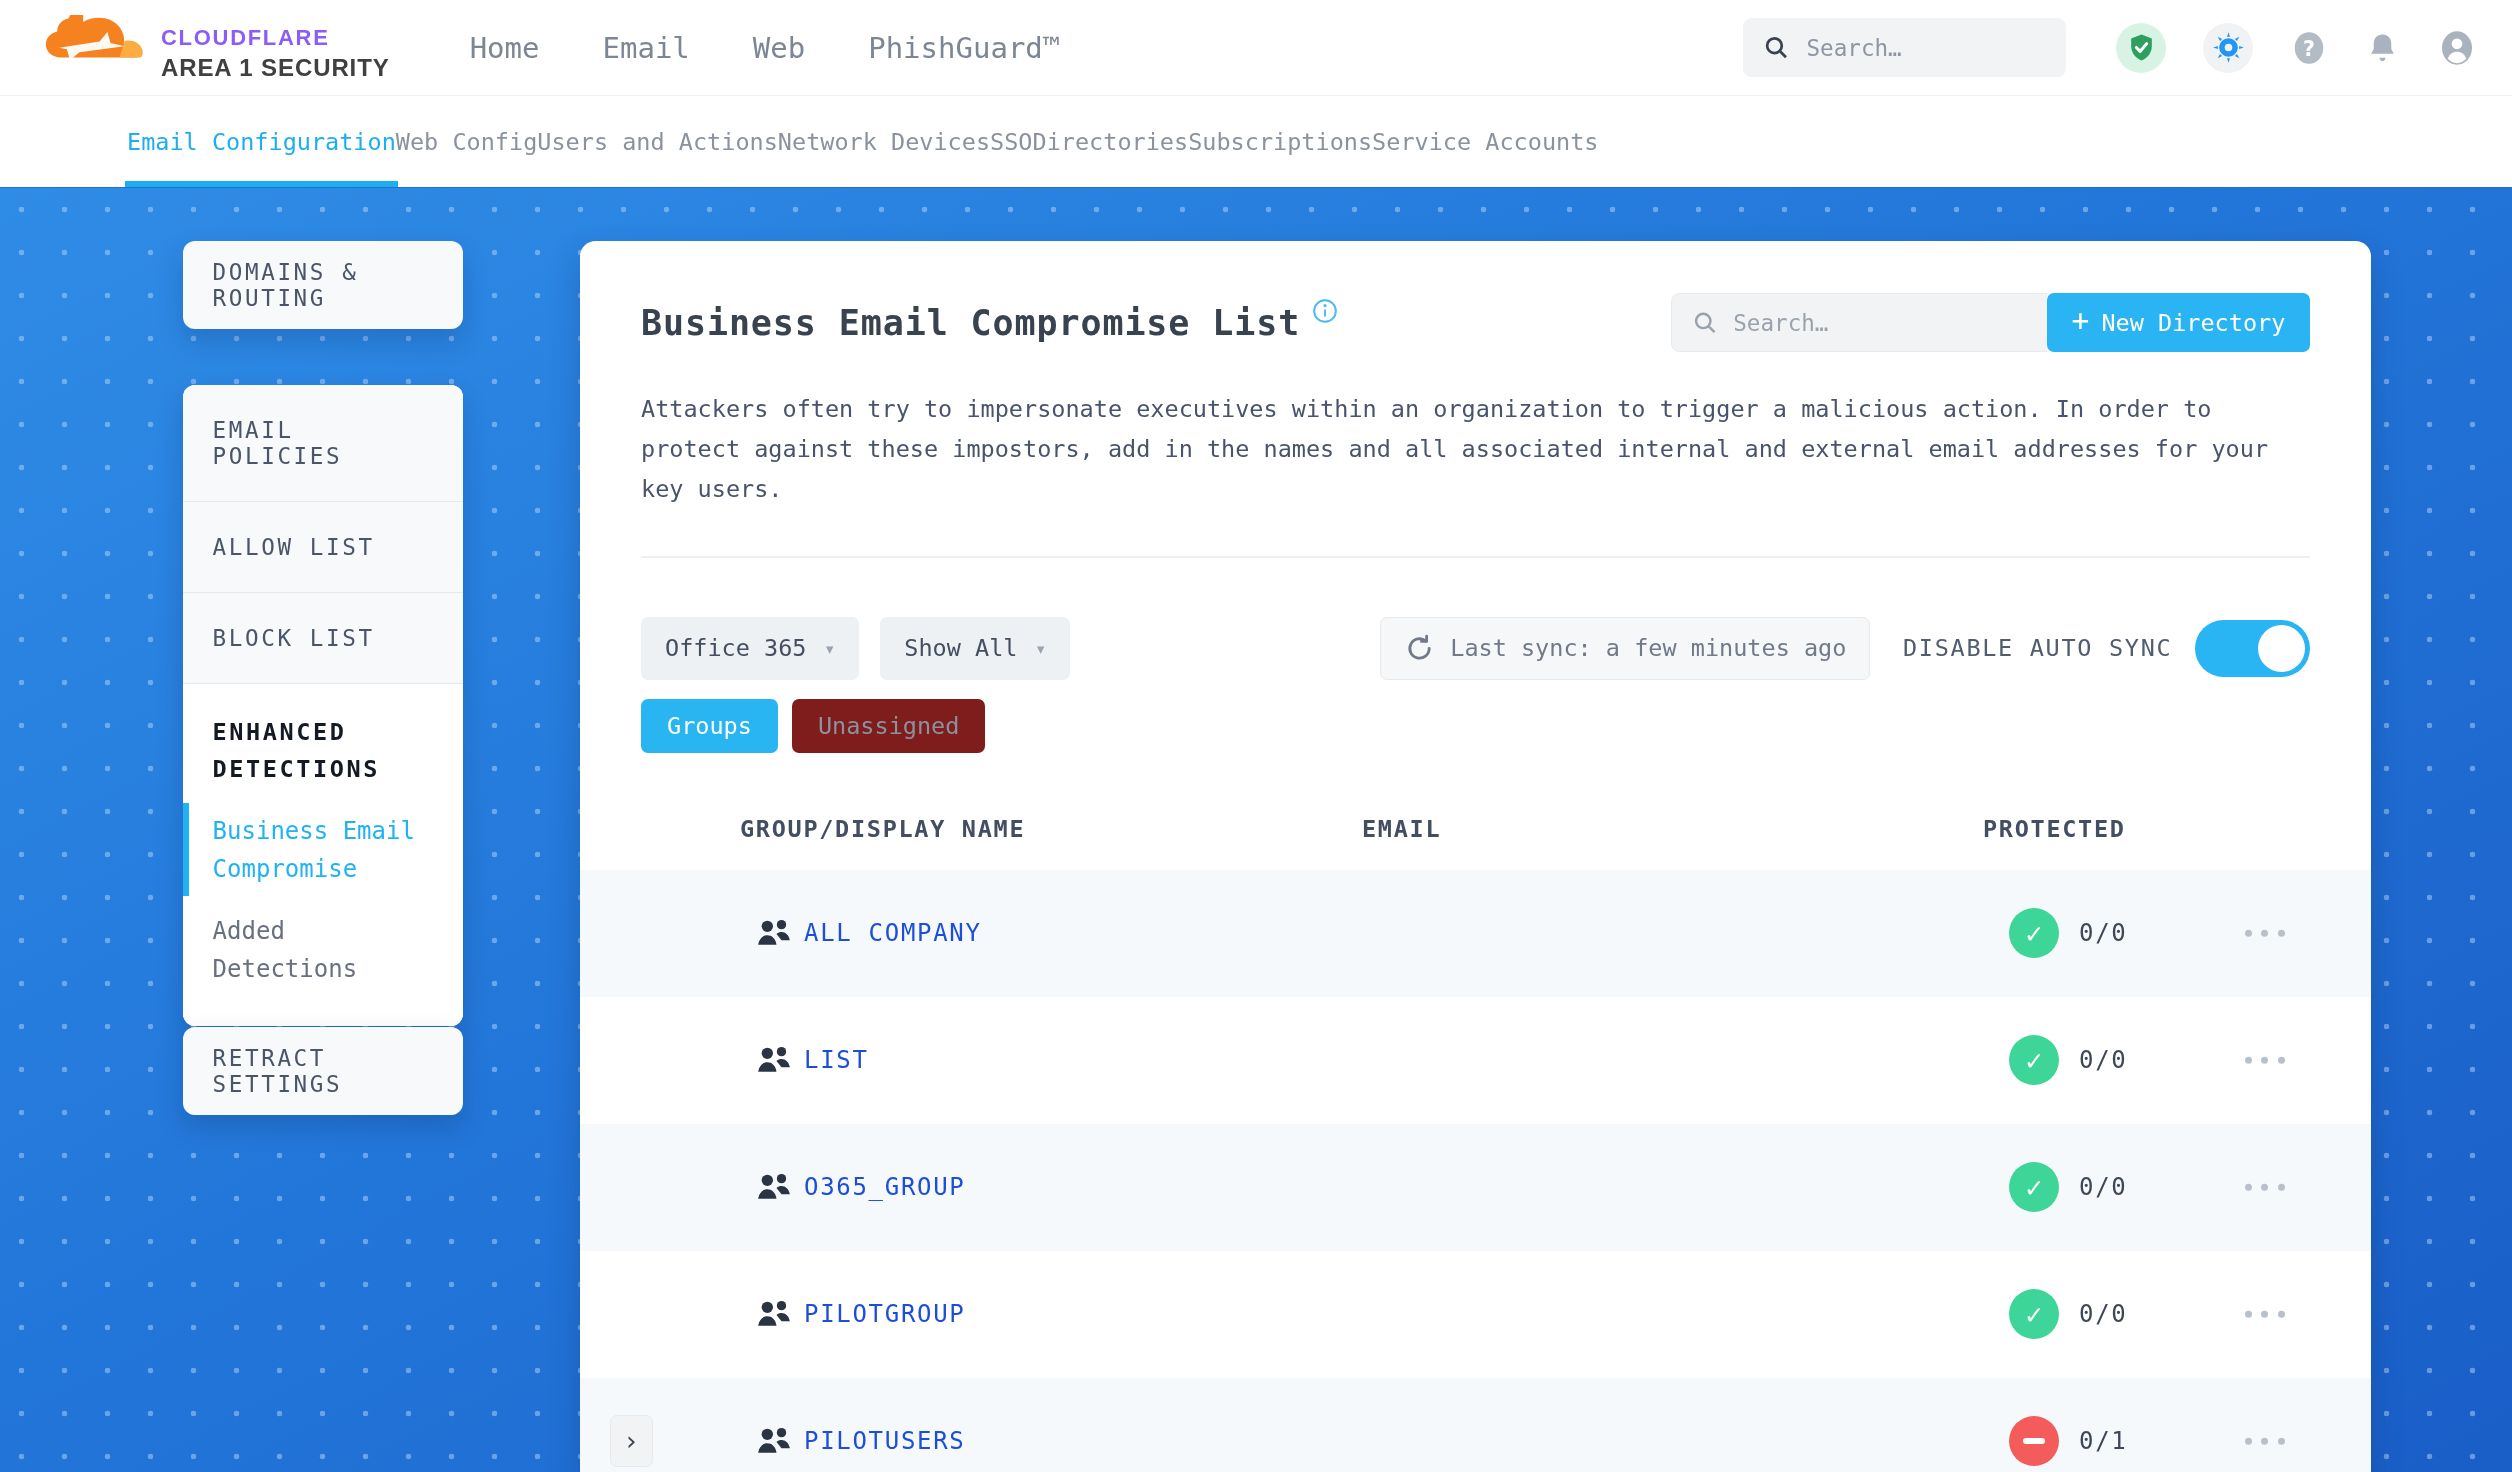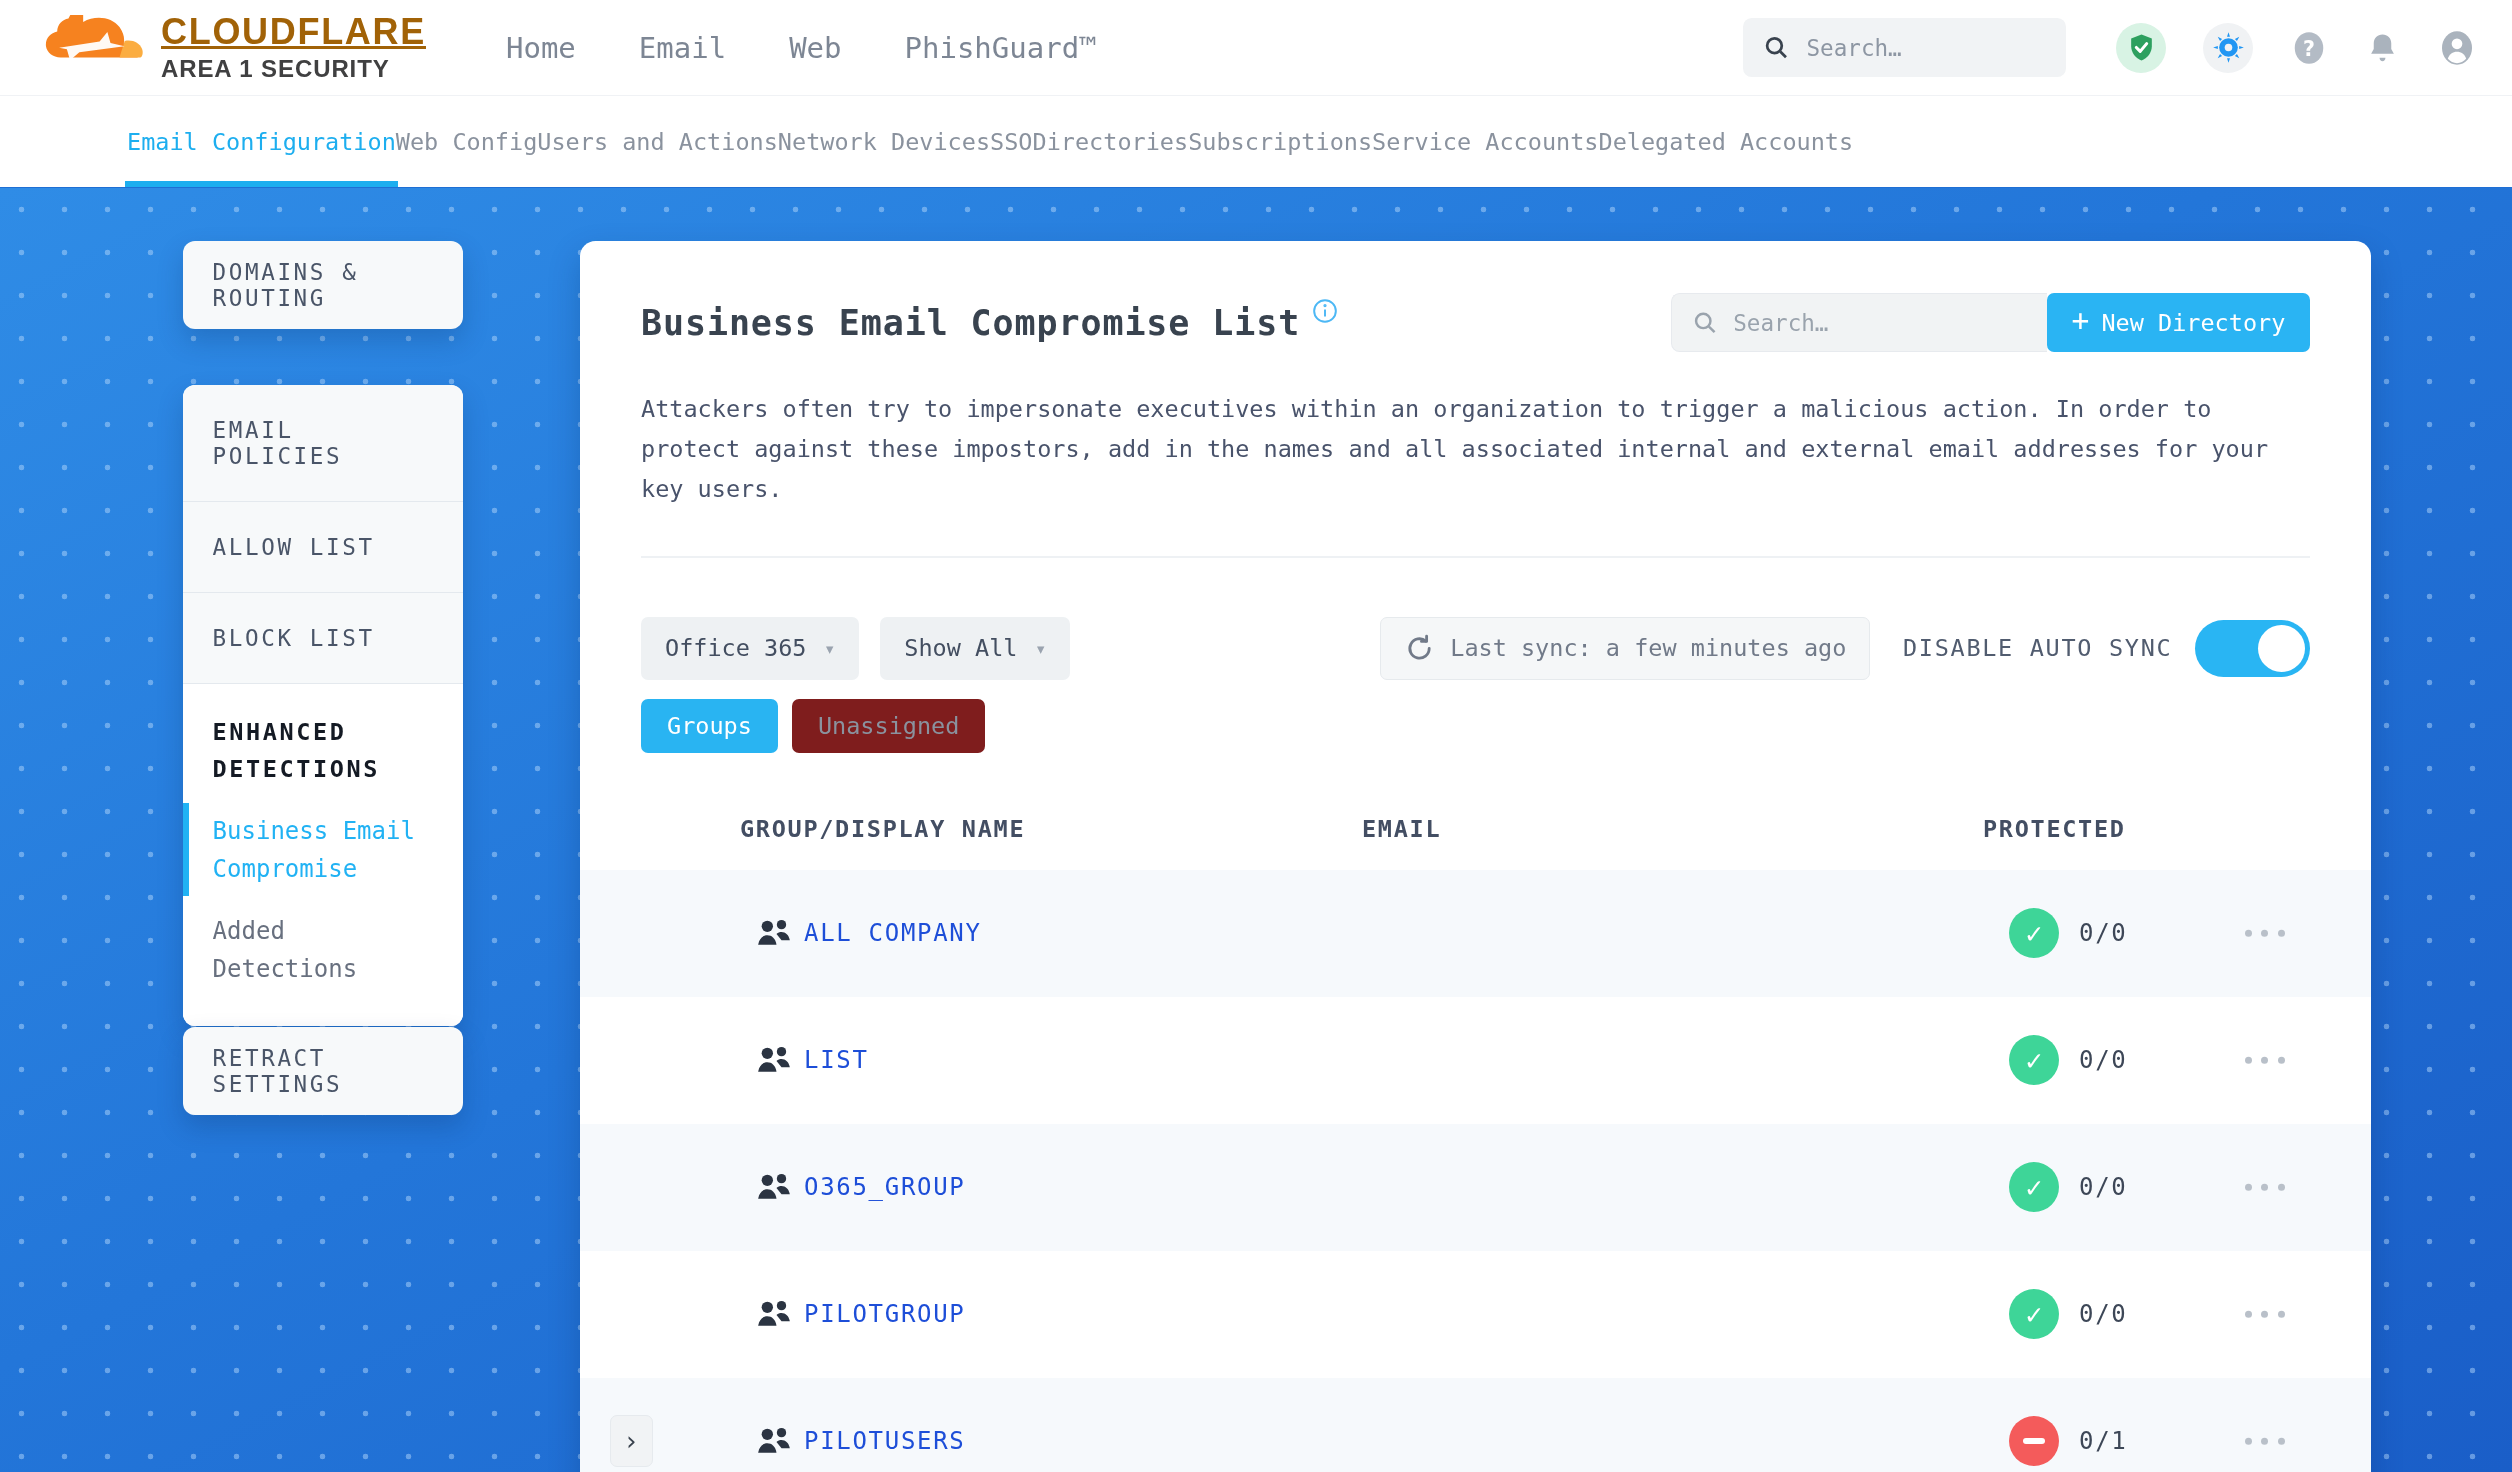--- a/index.html
+++ b/index.html
@@ -14,21 +14,21 @@
   .header {
     position:absolute; top:0; left:0; width:100%; height:96px;
     background:#ffffff; z-index:5; display:flex; align-items:center;
     border-bottom:0.9px solid #f0f2f5;
   }
   .logo-wrap { display:flex; align-items:flex-end; margin-left:45px; }
   .logo-cloud { width:104px; height:64px; margin-right:12px; margin-bottom:1.7px; }
   .logo-text { display:flex; flex-direction:column; line-height:1; }
   .logo-brand {
     font-family:"Liberation Sans",sans-serif; font-weight:bold;
-    font-size:36px; letter-spacing:1.7px; color:#a16207;text-decoration:underline;
+    font-size:22px; letter-spacing:1.7px; color:#8b5cf6;
   }
   .logo-sub {
     font-family:"Liberation Sans",sans-serif; font-weight:bold;
     font-size:24px; letter-spacing:0.9px; color:#404041; margin-top:7px;
   }
   .top-nav { display:flex; gap:63px; margin-left:80px; }
   .top-nav .nav-link { font-size:29px; color:#7d8694; cursor:pointer; }
 
   .header-right { margin-left:auto; display:flex; align-items:center; margin-right:35px; }
   .search-pill {
@@ -269,21 +269,20 @@
 
 <div class="subnav">
   <span class="tab active">Email Configuration</span>
   <span class="tab">Web Config</span>
   <span class="tab">Users and Actions</span>
   <span class="tab">Network Devices</span>
   <span class="tab">SSO</span>
   <span class="tab">Directories</span>
   <span class="tab">Subscriptions</span>
   <span class="tab">Service Accounts</span>
-  <span class="tab">Delegated Accounts</span>
 </div>
 
 <div class="canvas"></div>
 
 <div class="side-card card-domains">
   <span class="side-single">DOMAINS &amp; ROUTING</span>
 </div>
 
 <div class="side-card card-policies">
   <div class="menu-item">EMAIL POLICIES</div>

